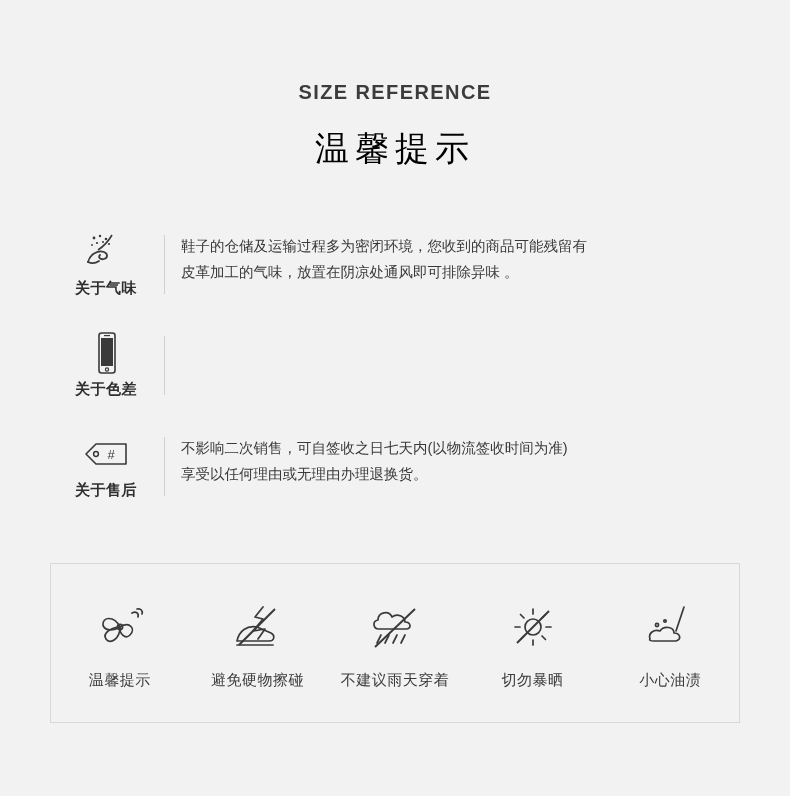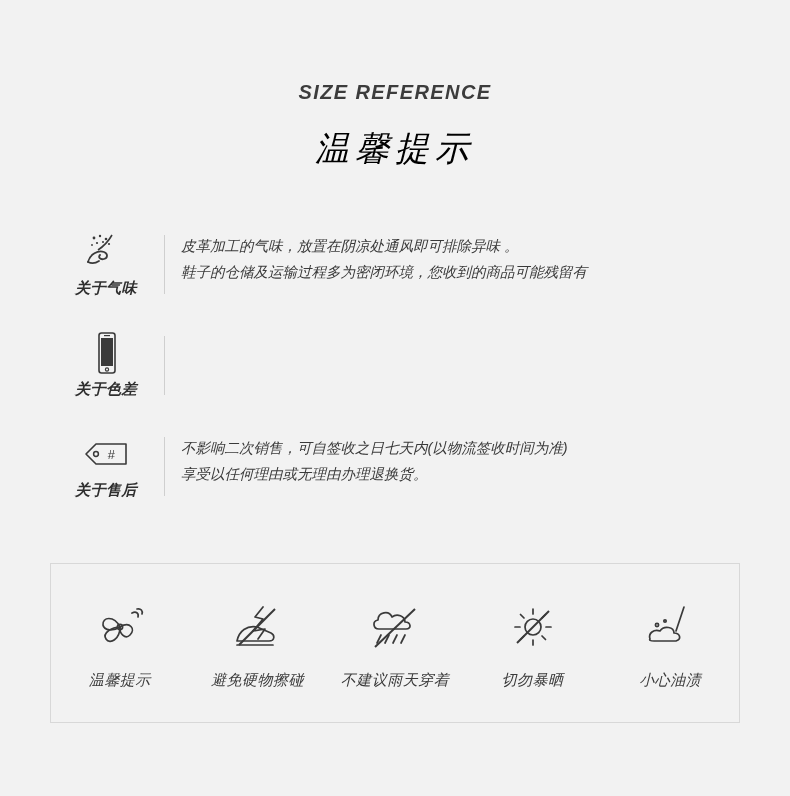--- a/index.html
+++ b/index.html
@@ -12,21 +12,20 @@
     background: #f2f2f2;
     font-family: "Liberation Sans", sans-serif;
     color: #3a3a3a;
     overflow: hidden;
   }
   .page {
     position: relative;
     width: 790px;
     height: 796px;
     box-sizing: border-box;
-    font-style: italic;
   }
   .title-en {
     text-align: center;
     font-size: 20px;
     font-weight: bold;
     letter-spacing: 1.4px;
     color: #3c3c3c;
     padding-top: 82px;
     line-height: 1;
   }
@@ -139,22 +138,22 @@
             </g>
             <path d="M30 3 C26 10, 22 14, 16 18" stroke="#3a3a3a" stroke-width="1.6" fill="none"></path>
             <path d="M6 30 C8 22, 16 18, 22 20 C26 21.5, 26 26, 22 27 C18 28, 16 25, 18 23" stroke="#3a3a3a" stroke-width="1.8" fill="none" stroke-linecap="round"></path>
             <path d="M6 30 C10 32, 14 31, 17 29" stroke="#3a3a3a" stroke-width="1.8" fill="none" stroke-linecap="round"></path>
           </svg>
         </div>
         <div class="note-label">关于气味</div>
       </div>
       <div class="note-divider"></div>
       <div class="note-text">
+        <div>鞋子的仓储及运输过程多为密闭环境，您收到的商品可能残留有</div>
         <div>皮革加工的气味，放置在阴凉处通风即可排除异味 。</div>
-        <div>鞋子的仓储及运输过程多为密闭环境，您收到的商品可能残留有</div>
       </div>
     </div>
 
     <div class="note-row">
       <div class="note-icon-col">
         <div class="note-glyph">
           <svg width="34" height="44" viewBox="0 0 34 44">
             <rect x="10" y="2" width="16" height="40" rx="2.5" ry="2.5" fill="none" stroke="#3a3a3a" stroke-width="1.6"></rect>
             <rect x="12" y="7" width="12" height="28" fill="#3a3a3a"></rect>
             <line x1="15" y1="4.6" x2="21" y2="4.6" stroke="#3a3a3a" stroke-width="1.2"></line>

